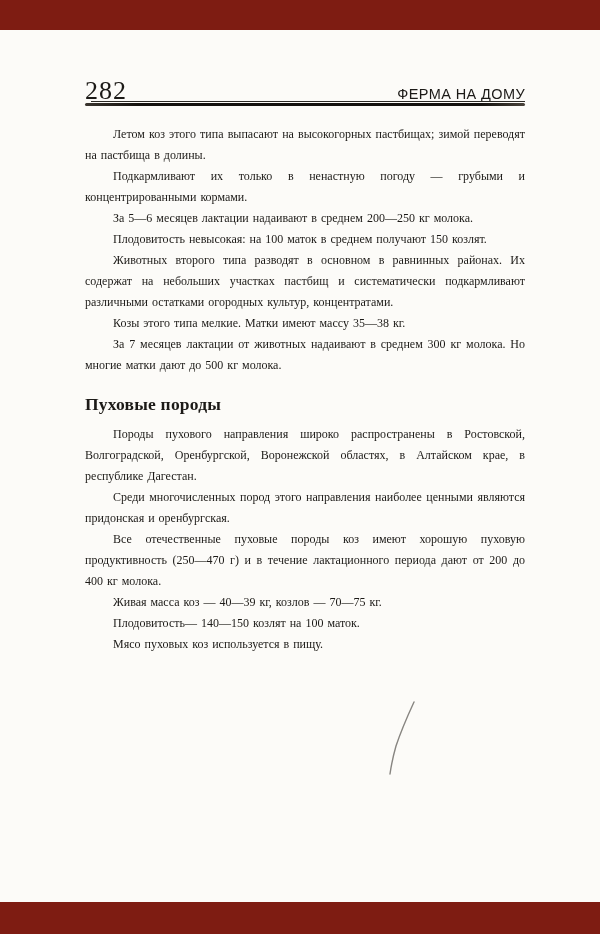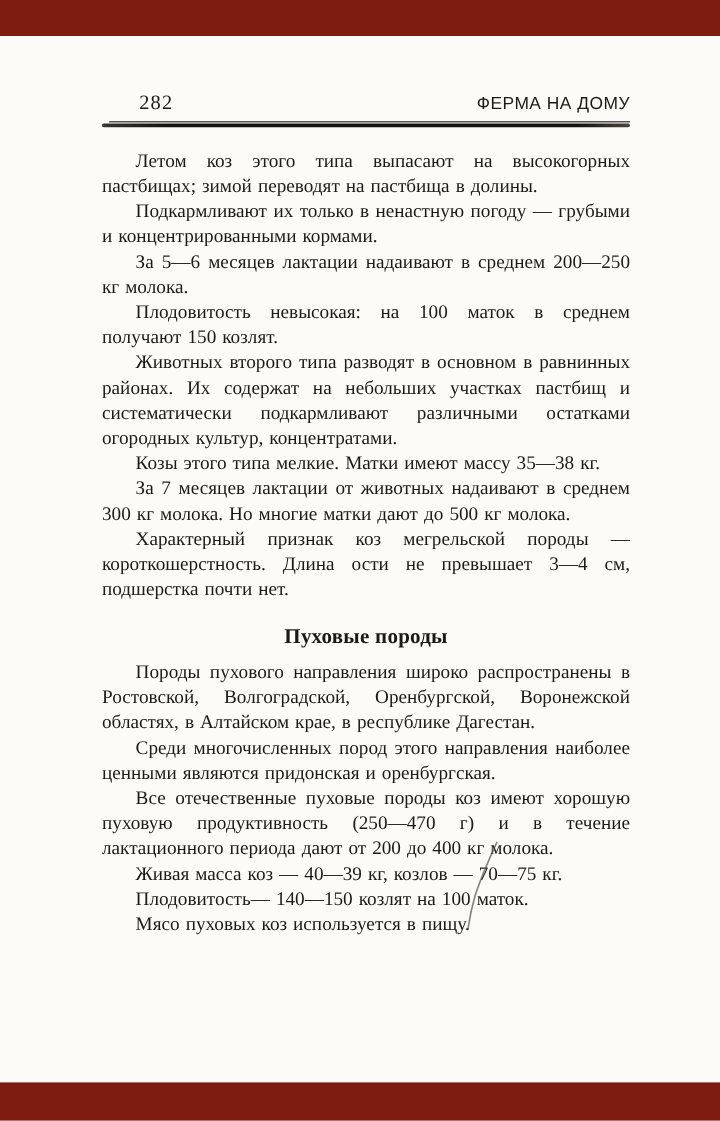--- a/index.html
+++ b/index.html
@@ -34,23 +34,22 @@
   .page-header {
     position: absolute;
     top: 76px;
     left: 85px;
     width: 440px;
     display: flex;
     align-items: baseline;
     justify-content: space-between;
   }
   .page-number {
-    font-size: 17px;
+    font-size: 26px;
     letter-spacing: 1px;
-    margin-left: 31px;
   }
   .running-head {
     font-family: "Liberation Sans", sans-serif;
     font-weight: normal;
     font-size: 14.5px;
     letter-spacing: 0.4px;
   }
   .header-rule {
     position: absolute;
     top: 101px;
@@ -74,31 +73,30 @@
     background: linear-gradient(90deg, #3a352f, #15130f 12%, #15130f 90%, #4a443c);
   }
 
   .text-block {
     position: absolute;
     top: 124px;
     left: 85px;
     width: 440px;
   }
   .text-block p {
-    font-size: 16px;
+    font-size: 12px;
     line-height: 21px;
     text-align: justify;
     text-indent: 28px;
     word-spacing: 1px;
   }
   .section-heading {
     font-family: "Liberation Serif", serif;
     font-weight: bold;
     font-size: 17.5px;
-    text-align: center;
     margin-top: 18px;
     margin-bottom: 9px;
     letter-spacing: 0.2px;
   }
 
   .pen-mark {
     position: absolute;
     top: 698px;
     left: 372px;
     width: 50px;
@@ -122,21 +120,20 @@
   <div class="header-rule"></div>
 
   <section class="text-block">
     <p>Летом коз этого типа выпасают на высокогорных пастбищах; зимой переводят на пастбища в долины.</p>
     <p>Подкармливают их только в ненастную погоду — грубыми и концентрированными кормами.</p>
     <p>За 5—6 месяцев лактации надаивают в среднем 200—250 кг молока.</p>
     <p>Плодовитость невысокая: на 100 маток в среднем получают 150 козлят.</p>
     <p>Животных второго типа разводят в основном в равнинных районах. Их содержат на небольших участках пастбищ и систематически подкармливают различными остатками огородных культур, концентратами.</p>
     <p>Козы этого типа мелкие. Матки имеют массу 35—38 кг.</p>
     <p>За 7 месяцев лактации от животных надаивают в среднем 300 кг молока. Но многие матки дают до 500 кг молока.</p>
-    <p>Характерный признак коз мегрельской породы — короткошерстность. Длина ости не превышает 3—4 см, подшерстка почти нет.</p>
     <h2 class="section-heading">Пуховые породы</h2>
     <p>Породы пухового направления широко распространены в Ростовской, Волгоградской, Оренбургской, Воронежской областях, в Алтайском крае, в республике Дагестан.</p>
     <p>Среди многочисленных пород этого направления наиболее ценными являются придонская и оренбургская.</p>
     <p>Все отечественные пуховые породы коз имеют хорошую пуховую продуктивность (250—470 г) и в течение лактационного периода дают от 200 до 400 кг молока.</p>
     <p>Живая масса коз — 40—39 кг, козлов — 70—75 кг.</p>
     <p>Плодовитость— 140—150 козлят на 100 маток.</p>
     <p>Мясо пуховых коз используется в пищу.</p>
   </section>
 
   <svg class="pen-mark" viewBox="0 0 50 80" xmlns="http://www.w3.org/2000/svg">

